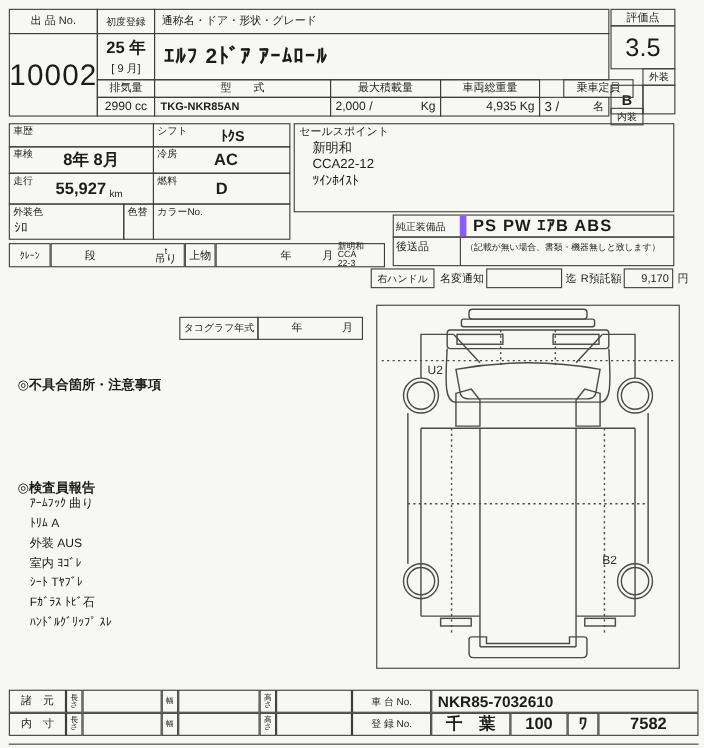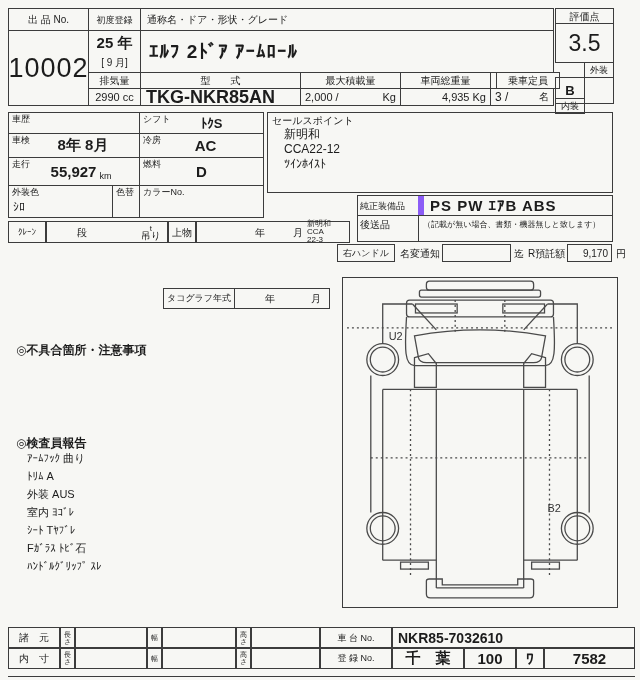--- a/index.html
+++ b/index.html
@@ -46,32 +46,32 @@
   <div class="cell ctr score" style="left:555px;top:23px;width:59px;height:40px;">3.5</div>
   <div class="cell ctr lbl-s" style="left:555px;top:62px;width:30px;height:16px;margin-top:36px;">内装</div>
   <div class="cell ctr lbl-s" style="left:584px;top:62px;width:30px;height:16px;">外装</div>
   <div class="cell ctr val-md" style="left:555px;top:77px;width:30px;height:27px;">B</div>
   <div class="cell ctr val-md" style="left:584px;top:77px;width:30px;height:27px;"></div>
 
   <div class="cell ctr lbl" style="left:88px;top:72px;width:53px;height:17px;">排気量</div>
   <div class="cell ctr" style="left:88px;top:88px;width:53px;height:18px;font-size:11px;">2990 cc</div>
 
   <div class="cell ctr lbl" style="left:140px;top:72px;width:161px;height:17px;">型　　式</div>
-  <div class="cell" style="left:140px;top:88px;width:161px;height:18px;display:flex;align-items:center;padding-left:5px;font-size:18px;font-weight:600;">TKG-NKR85AN</div>
+  <div class="cell" style="left:140px;top:88px;width:161px;height:18px;display:flex;align-items:center;padding-left:5px;font-size:10px;font-weight:600;">TKG-NKR85AN</div>
 
   <div class="cell ctr lbl" style="left:300px;top:72px;width:101px;height:17px;">最大積載量</div>
   <div class="cell split" style="left:300px;top:88px;width:101px;height:18px;font-size:11px;gap:33px;">
     <span>2,000 /</span>
     <span>Kg</span>
   </div>
 
   <div class="cell ctr lbl" style="left:400px;top:72px;width:91px;height:17px;">車両総重量</div>
   <div class="cell" style="left:400px;top:88px;width:91px;height:18px;display:flex;align-items:center;justify-content:flex-end;padding-right:4px;font-size:11px;">4,935 Kg</div>
 
-  <div class="cell ctr lbl" style="left:496px;top:72px;width:64px;height:17px;">乗車定員</div>
+  <div class="cell ctr lbl" style="left:512px;top:72px;width:64px;height:17px;">乗車定員</div>
   <div class="cell split" style="left:490px;top:88px;width:64px;height:18px;font-size:12px;">
     <span>3 /</span>
     <span style="font-size:10px;">名</span>
   </div>
 
   <div class="cell" style="left:8px;top:112px;width:132px;height:22px;">
     <span class="corner-lbl">車歴</span>
     <span></span>
   </div>
   <div class="cell" style="left:139px;top:112px;width:125px;height:22px;">

